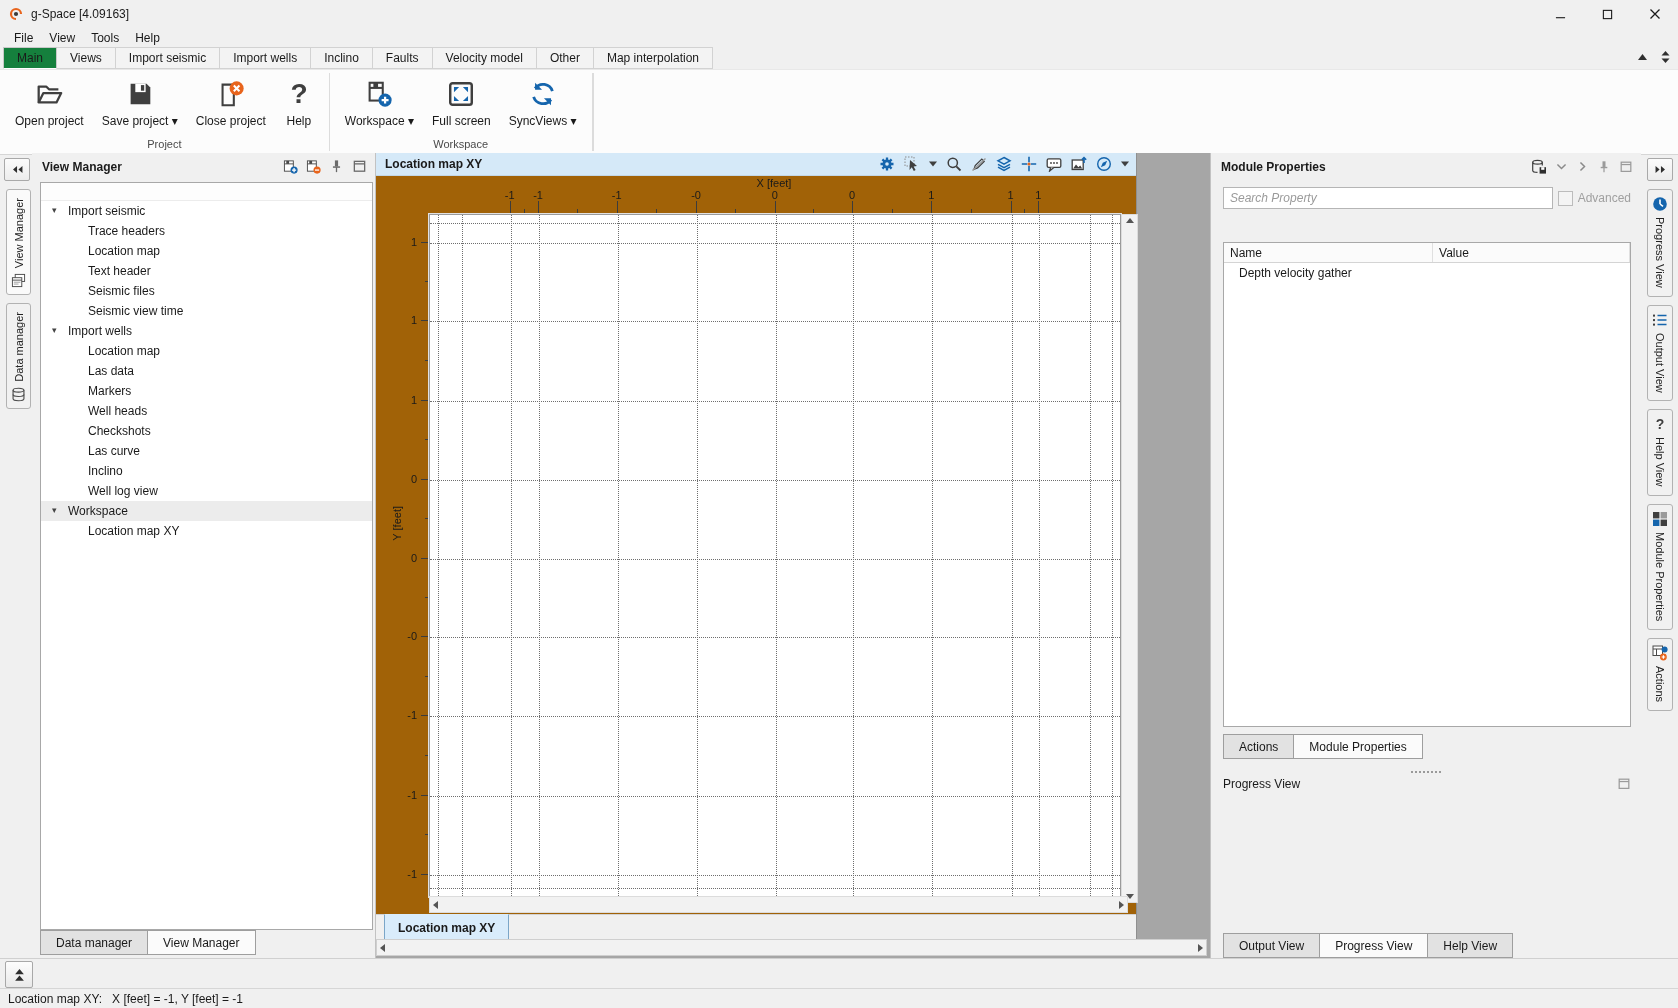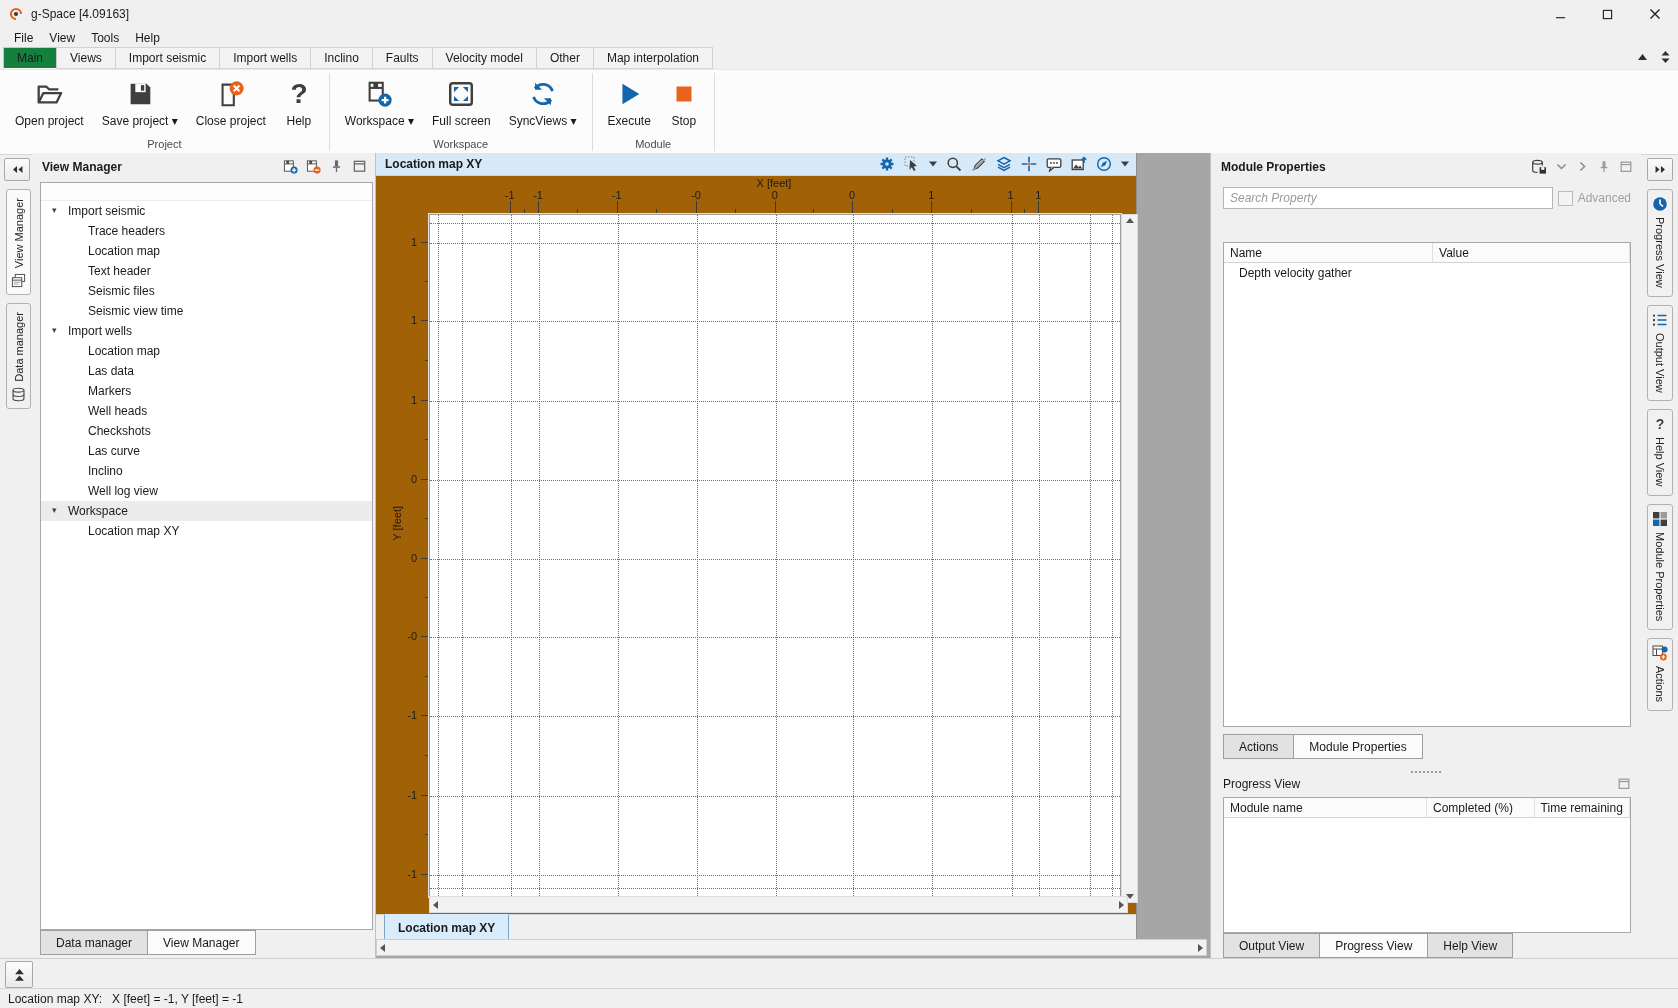--- a/index.html
+++ b/index.html
@@ -282,41 +282,20 @@
               <path d="M7.5 4v7.5h7.5z" fill="#1565ad"></path>
               <path d="M24.5 28v-7.5h-7.5z" fill="#1565ad"></path>
             </svg>
           </span>
           <span class="rbtn-label">SyncViews ▾</span>
         </div>
       </div>
       <div class="rgroup-label">Workspace</div>
     </div>
     <div class="rsep"></div>
-    <div class="rgroup">
-      <div class="rbuttons">
-        <div class="rbtn">
-          <span class="ic">
-            <svg width="30" height="30" viewBox="0 0 32 32">
-              <path d="M9 5l18 11L9 27z" fill="#1565ad"></path>
-            </svg>
-          </span>
-          <span class="rbtn-label">Execute</span>
-        </div>
-        <div class="rbtn">
-          <span class="ic">
-            <svg width="30" height="30" viewBox="0 0 32 32">
-              <rect x="8" y="8" width="16" height="16" fill="#e8641c"></rect>
-            </svg>
-          </span>
-          <span class="rbtn-label">Stop</span>
-        </div>
-      </div>
-      <div class="rgroup-label">Module</div>
-    </div>
     <div class="rsep"></div>
   </div>
 
 <div class="main">
 
   <div class="leftstrip" id="leftstrip">
       <div class="collapse-btn">
         <span class="ic">
           <svg width="13" height="9" viewBox="0 0 14 10">
             <path d="M6.5 1L2 5l4.5 4zM12.5 1L8 5l4.5 4z" fill="#2f2f2f"></path>
@@ -731,28 +710,20 @@
       <span>Progress View</span>
       <span class="phicons" id="pv-hicons">
           <span class="ic">
             <svg width="14" height="14" viewBox="0 0 16 16">
               <rect x="2.5" y="2.5" width="11" height="10.5" fill="none" stroke="#9a9a9a" stroke-width="1.4"></rect>
               <path d="M2.5 5.2h11" stroke="#9a9a9a" stroke-width="1.4"></path>
             </svg>
           </span>
         </span>
     </div>
-    <div class="pv-table">
-      <div class="th-row" id="pv-cols">
-          <div class="th" style="width: 50%;">Module name</div>
-          <div class="th" style="width: 26.5%;">Completed (%)</div>
-          <div class="th" style="width: 23.5%;">Time remaining</div>
-        </div>
-      <div id="pv-rows"></div>
-    </div>
     <div class="rp-btabs pv-btabs" id="pv-btabs">
         <div class="btab">Output View</div>
         <div class="btab active">Progress View</div>
         <div class="btab">Help View</div>
       </div>
   </div>
 
   <div class="rightstrip" id="rightstrip">
       <div class="collapse-btn r">
         <span class="ic">

